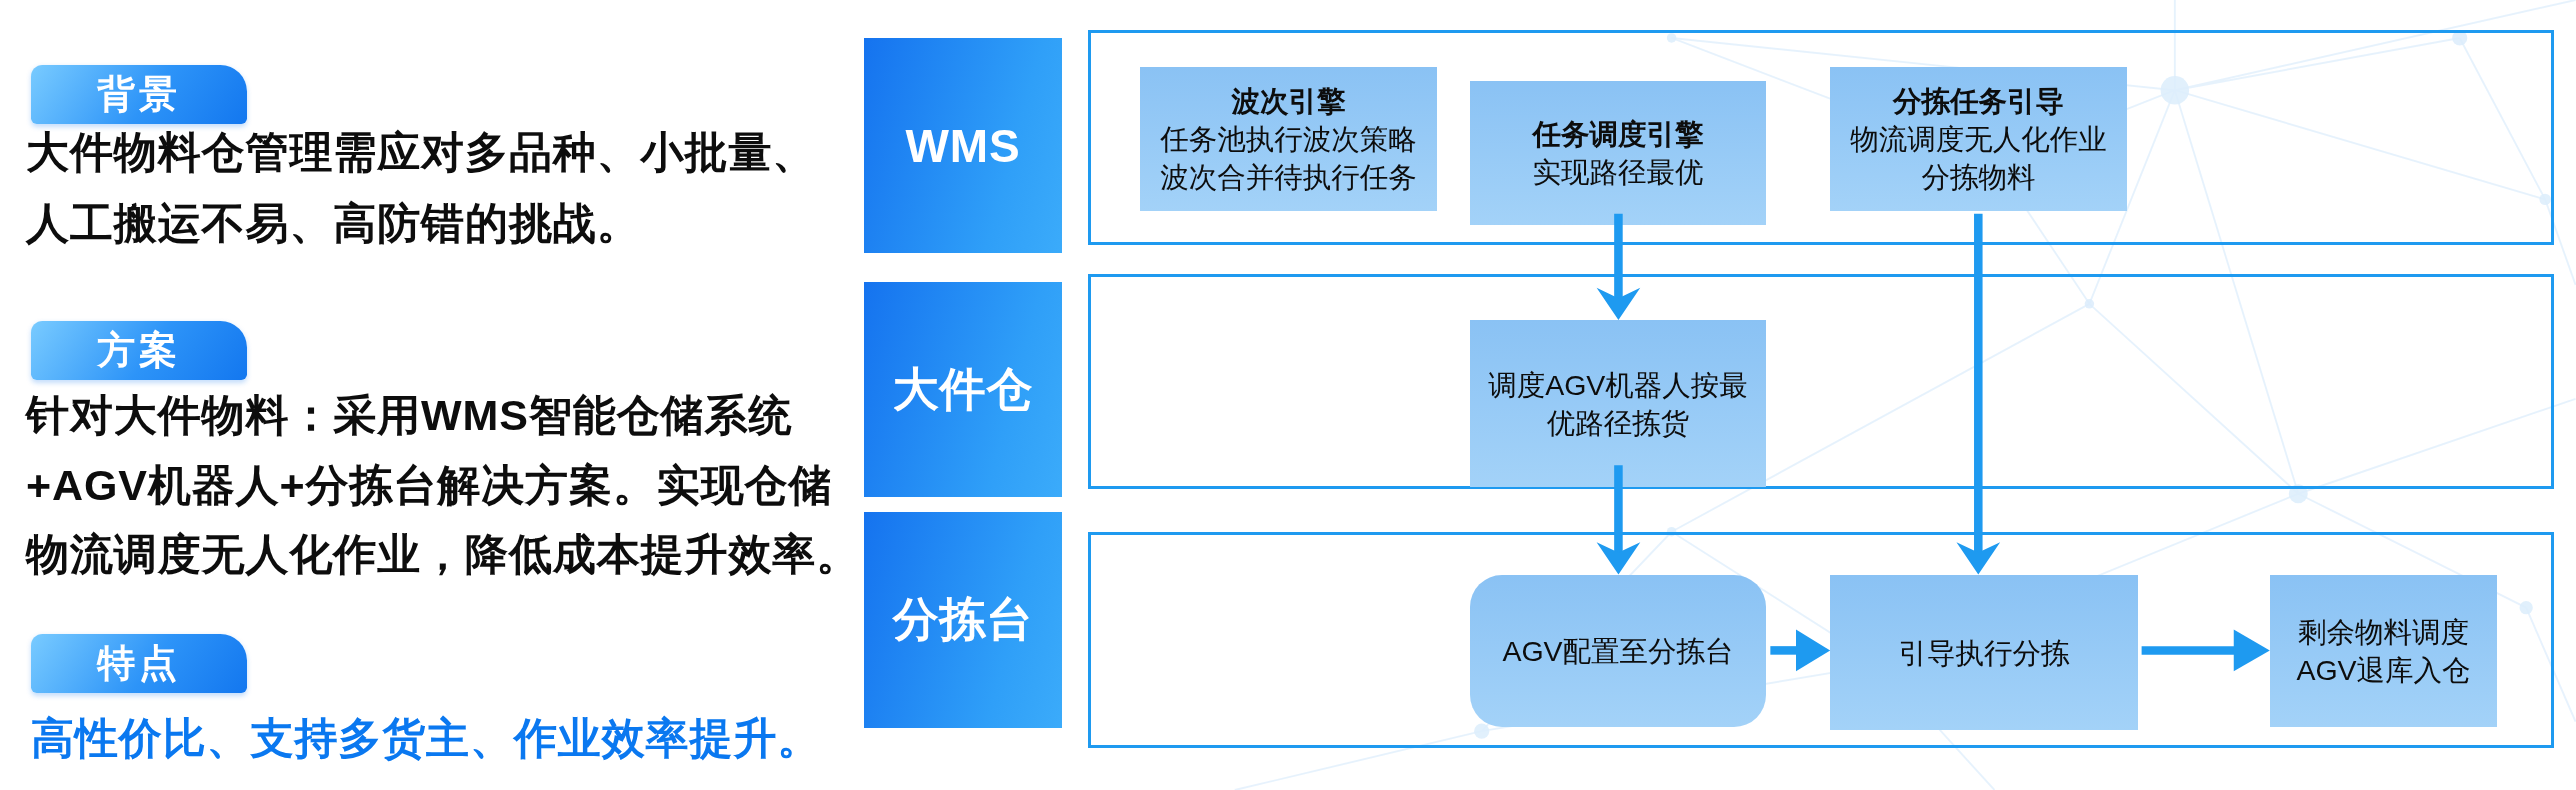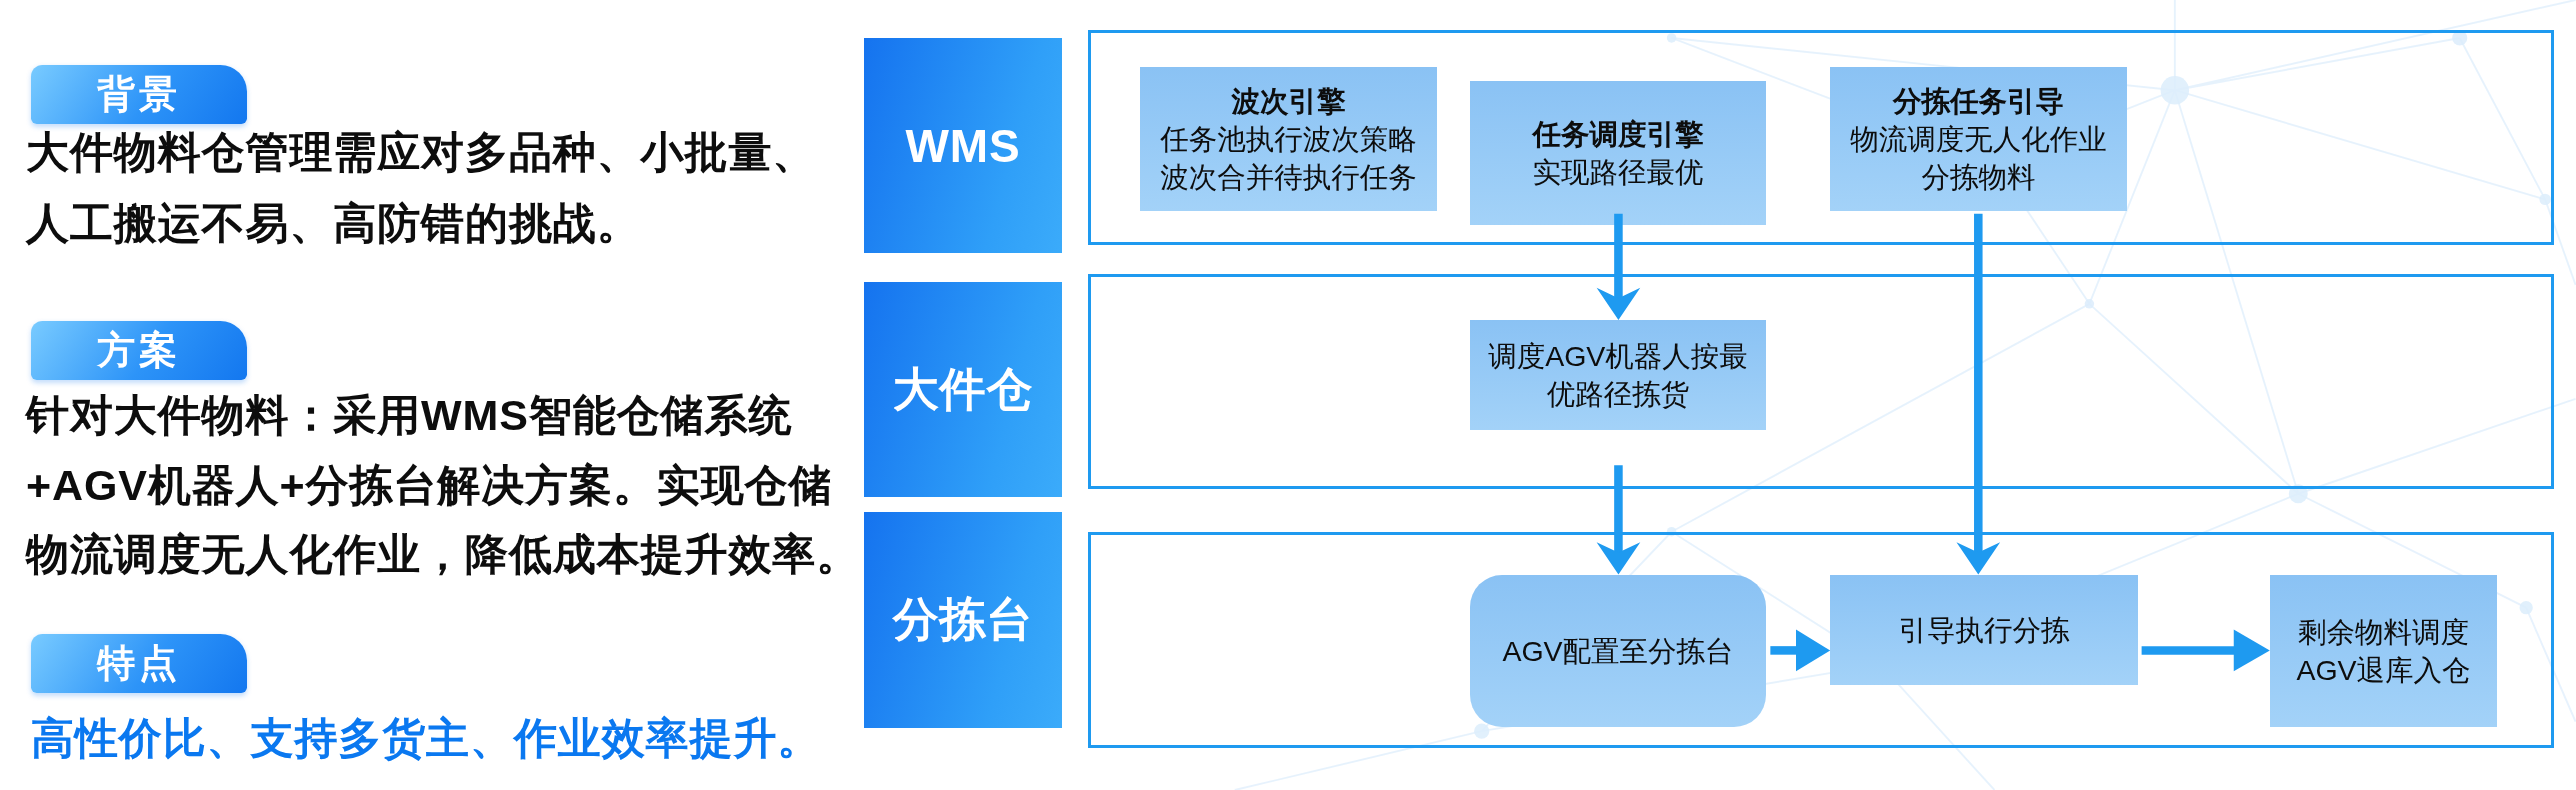--- a/index.html
+++ b/index.html
@@ -57,23 +57,23 @@
   .flow-box{
     position:absolute;
     background:linear-gradient(180deg,#8ac2f4 0%,#a3d2f8 100%);
     display:flex;flex-direction:column;align-items:center;justify-content:center;
     color:#0d0d0d;font-size:28.5px;line-height:38px;text-align:center;
   }
   .flow-box .bt{font-weight:bold;}
   #box-wave{left:1140px;top:67px;width:297px;height:144px;}
   #box-task{left:1470px;top:67px;width:296px;height:144px;margin-top:14px;}
   #box-sortguide{left:1830px;top:67px;width:297px;height:144px;}
-  #box-agvdispatch{left:1470px;top:320px;width:296px;height:110px;}
+  #box-agvdispatch{left:1470px;top:320px;width:296px;height:167px;}
   #box-agvstation{left:1470px;top:575px;width:296px;height:152px;border-radius:32px;}
-  #box-guidesort{left:1830px;top:575px;width:308px;height:110px;}
+  #box-guidesort{left:1830px;top:575px;width:308px;height:155px;}
   #box-return{left:2270px;top:575px;width:227px;height:152px;}
 
   .arrows{position:absolute;left:0;top:0;width:2576px;height:790px;pointer-events:none;}
 </style>
 </head>
 <body>
 
 <div class="stage">
 
   <svg class="plexus" viewBox="0 0 2712 832">

